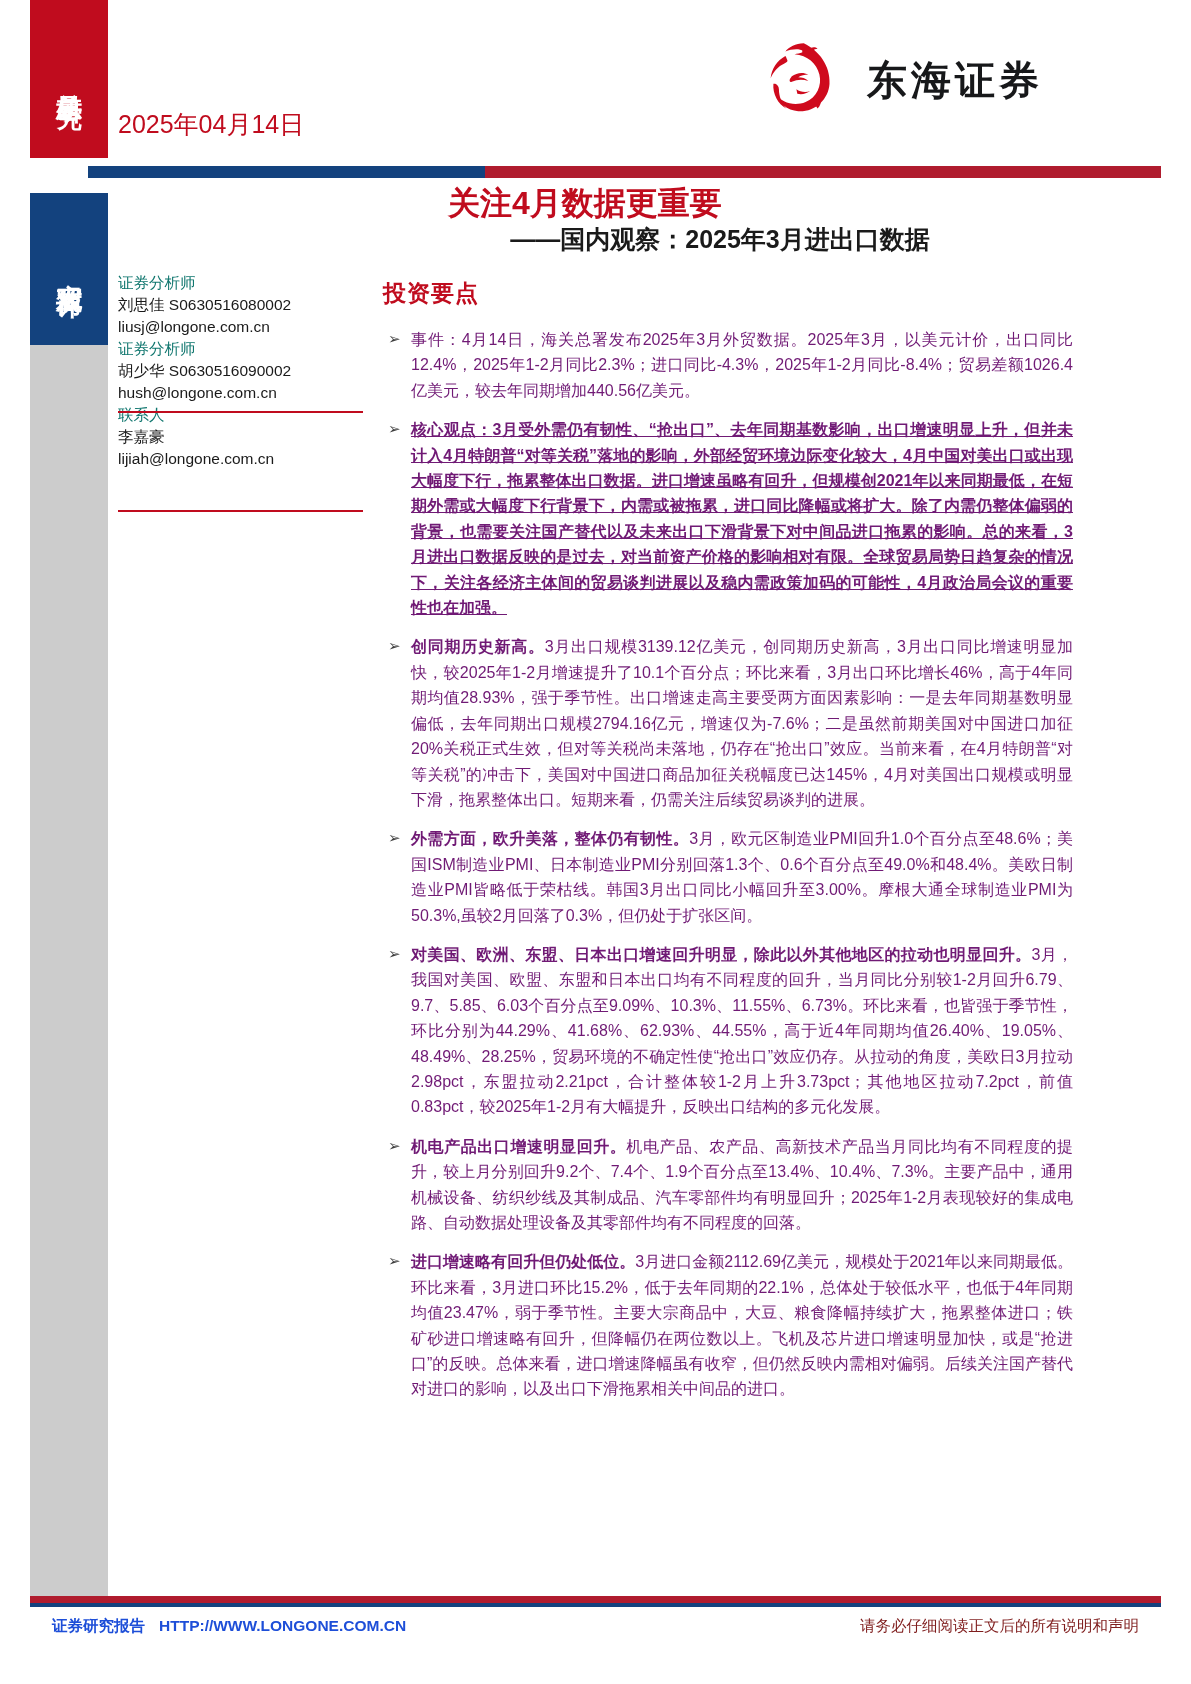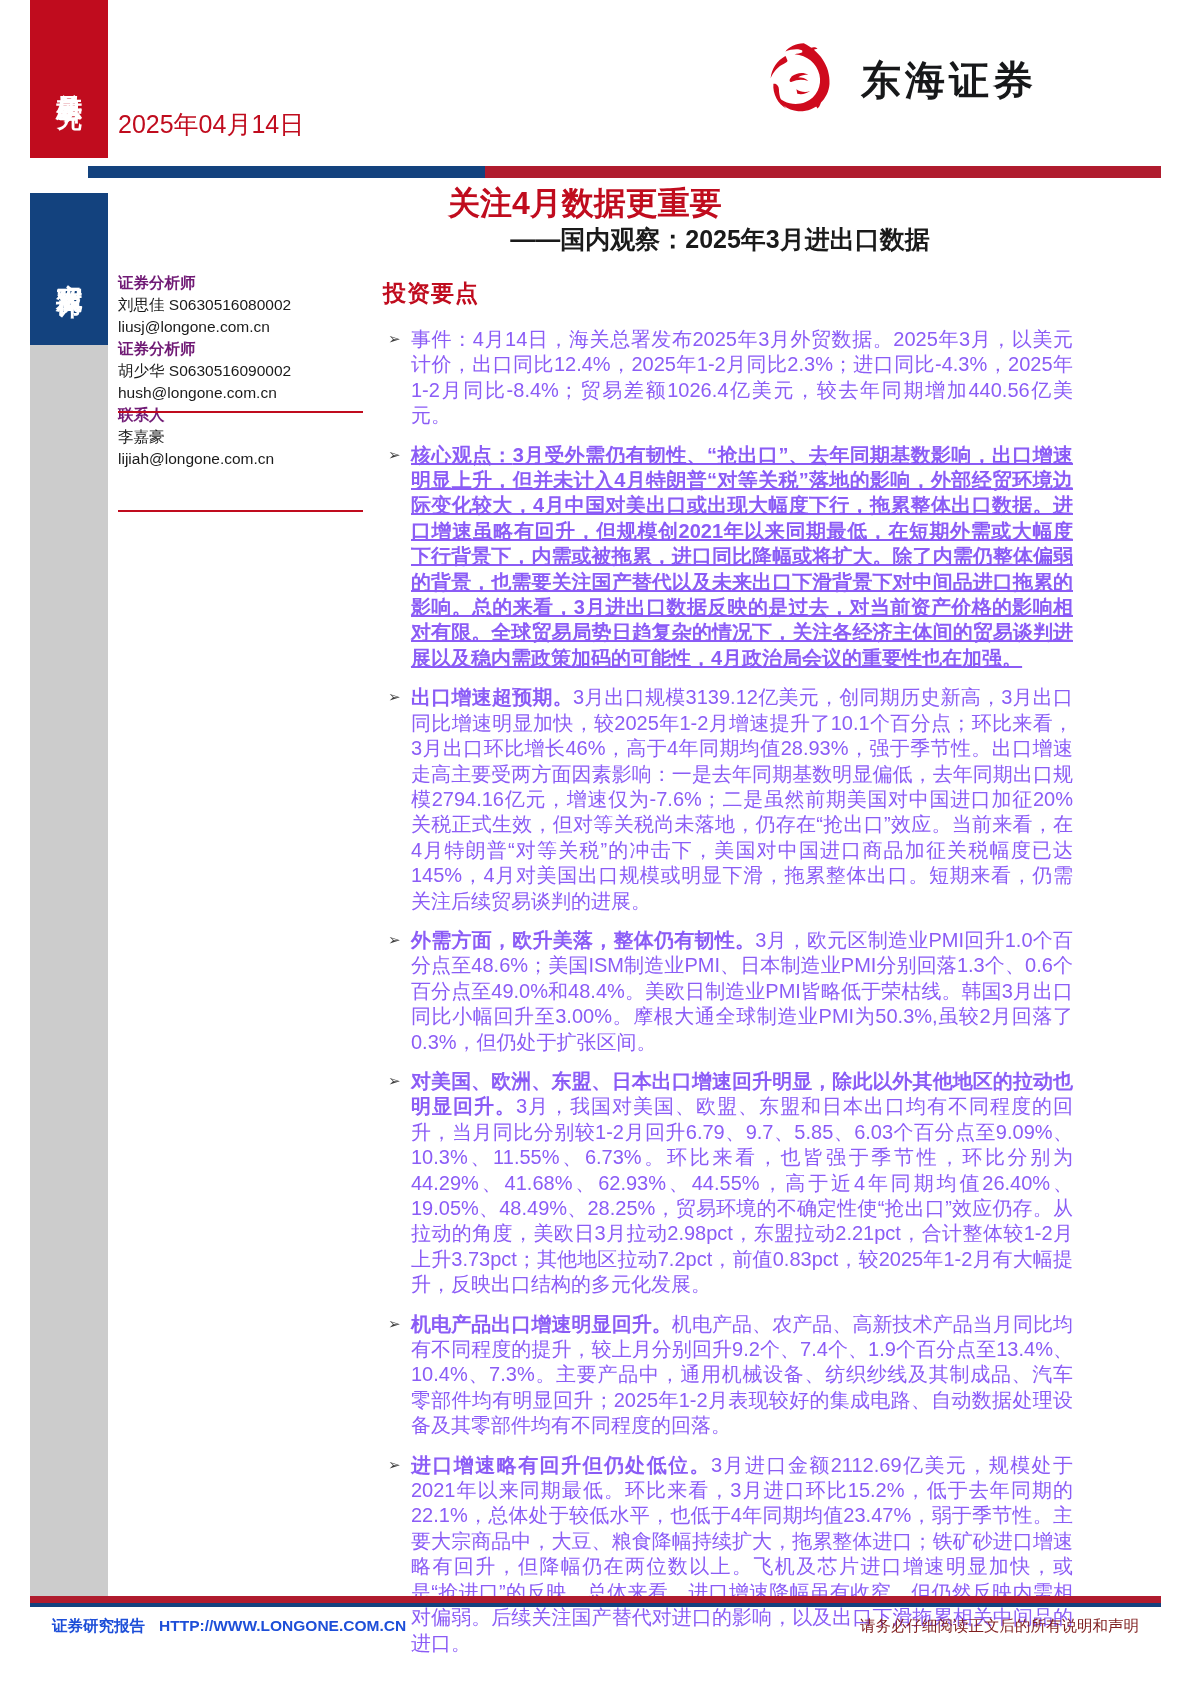--- a/index.html
+++ b/index.html
@@ -88,21 +88,21 @@
 
   
   .logo-wrap {
     position: absolute;
     left: 755px;
     top: 24px;
     width: 310px;
     height: 112px;
     display: flex;
     align-items: center;
-    gap: 14px;
+    gap: 20px;
   }
   .logo-mark { width: 92px; height: 92px; flex: 0 0 auto; }
   .logo-text-block { display:flex; flex-direction: column; justify-content:center; }
   .logo-cn {
     font-size: 40px;
     font-weight: bold;
     letter-spacing: 4px;
     color: #17181a;
     line-height: 1.05;
     font-family: "DejaVu Sans", "Liberation Sans", sans-serif;
@@ -141,22 +141,22 @@
   .analyst-box {
     position: absolute;
     left: 118px;
     top: 272px;
     width: 245px;
     font-size: 15.5px;
     color: #1a1a1a;
     line-height: 1.42;
   }
   .analyst-head {
-    color: #701a75;
-    font-weight: bold;
+    color: #0f766e;
+    font-weight: normal;
     font-size: 15.5px;
   }
   .analyst-line { white-space: nowrap; }
   .analyst-sep {
     position: absolute;
     left: 118px;
     width: 245px;
     height: 2px;
     background: #c00c1e;
   }
@@ -187,23 +187,23 @@
     width: 28px;
     font-size: 15px;
     line-height: 25.4px;
     color: #3f3f3f;
     font-family: "DejaVu Sans", sans-serif;
     padding-left: 5px;
     box-sizing: border-box;
   }
   .bullet-body {
     flex: 1 1 auto;
-    font-size: 20px;
+    font-size: 16px;
     line-height: 25.4px;
-    color: #8b5cf6;
+    color: #701a75;
     text-align: justify;
     text-justify: inter-ideograph;
   }
   .bullet-body b { font-weight: bold; }
   .bullet-all-bold .bullet-body { font-weight: bold; text-decoration: underline; }
 
   
   .footer-rule-red {
     position: absolute;
     left: 30px;
@@ -295,21 +295,21 @@
       <div class="bullet">
         <div class="bullet-marker">➢</div>
         <div class="bullet-body"><span>事件：</span><span>4月14日，海关总署发布2025年3月外贸数据。2025年3月，以美元计价，出口同比12.4%，2025年1-2月同比2.3%；进口同比-4.3%，2025年1-2月同比-8.4%；贸易差额1026.4亿美元，较去年同期增加440.56亿美元。</span></div>
       </div>
       <div class="bullet bullet-all-bold">
         <div class="bullet-marker">➢</div>
         <div class="bullet-body"><b>核心观点：</b><span>3月受外需仍有韧性、“抢出口”、去年同期基数影响，出口增速明显上升，但并未计入4月特朗普“对等关税”落地的影响，外部经贸环境边际变化较大，4月中国对美出口或出现大幅度下行，拖累整体出口数据。进口增速虽略有回升，但规模创2021年以来同期最低，在短期外需或大幅度下行背景下，内需或被拖累，进口同比降幅或将扩大。除了内需仍整体偏弱的背景，也需要关注国产替代以及未来出口下滑背景下对中间品进口拖累的影响。总的来看，3月进出口数据反映的是过去，对当前资产价格的影响相对有限。全球贸易局势日趋复杂的情况下，关注各经济主体间的贸易谈判进展以及稳内需政策加码的可能性，4月政治局会议的重要性也在加强。</span></div>
       </div>
       <div class="bullet">
         <div class="bullet-marker">➢</div>
-        <div class="bullet-body"><b>出口增速超预期。</b><span>3月出口规模3139.12亿美元，创同期历史新高，3月出口同比增速明显加快，较2025年1-2月增速提升了10.1个百分点；环比来看，3月出口环比增长46%，高于4年同期均值28.93%，强于季节性。出口增速走高主要受两方面因素影响：一是去年同期基数明显偏低，去年同期出口规模2794.16亿元，增速仅为-7.6%；二是虽然前期美国对中国进口加征20%关税正式生效，但对等关税尚未落地，仍存在“抢出口”效应。当前来看，在4月特朗普“对等关税”的冲击下，美国对中国进口商品加征关税幅度已达145%，4月对美国出口规模或明显下滑，拖累整体出口。短期来看，仍需关注后续贸易谈判的进展。</span></div>
+        <div class="bullet-body"><b>创同期历史新高。</b><span>3月出口规模3139.12亿美元，创同期历史新高，3月出口同比增速明显加快，较2025年1-2月增速提升了10.1个百分点；环比来看，3月出口环比增长46%，高于4年同期均值28.93%，强于季节性。出口增速走高主要受两方面因素影响：一是去年同期基数明显偏低，去年同期出口规模2794.16亿元，增速仅为-7.6%；二是虽然前期美国对中国进口加征20%关税正式生效，但对等关税尚未落地，仍存在“抢出口”效应。当前来看，在4月特朗普“对等关税”的冲击下，美国对中国进口商品加征关税幅度已达145%，4月对美国出口规模或明显下滑，拖累整体出口。短期来看，仍需关注后续贸易谈判的进展。</span></div>
       </div>
       <div class="bullet">
         <div class="bullet-marker">➢</div>
         <div class="bullet-body"><b>外需方面，欧升美落，整体仍有韧性。</b><span>3月，欧元区制造业PMI回升1.0个百分点至48.6%；美国ISM制造业PMI、日本制造业PMI分别回落1.3个、0.6个百分点至49.0%和48.4%。美欧日制造业PMI皆略低于荣枯线。韩国3月出口同比小幅回升至3.00%。摩根大通全球制造业PMI为50.3%,虽较2月回落了0.3%，但仍处于扩张区间。</span></div>
       </div>
       <div class="bullet">
         <div class="bullet-marker">➢</div>
         <div class="bullet-body"><b>对美国、欧洲、东盟、日本出口增速回升明显，除此以外其他地区的拉动也明显回升。</b><span>3月，我国对美国、欧盟、东盟和日本出口均有不同程度的回升，当月同比分别较1-2月回升6.79、9.7、5.85、6.03个百分点至9.09%、10.3%、11.55%、6.73%。环比来看，也皆强于季节性，环比分别为44.29%、41.68%、62.93%、44.55%，高于近4年同期均值26.40%、19.05%、48.49%、28.25%，贸易环境的不确定性使“抢出口”效应仍存。从拉动的角度，美欧日3月拉动2.98pct，东盟拉动2.21pct，合计整体较1-2月上升3.73pct；其他地区拉动7.2pct，前值0.83pct，较2025年1-2月有大幅提升，反映出口结构的多元化发展。</span></div>
       </div>
       <div class="bullet">

